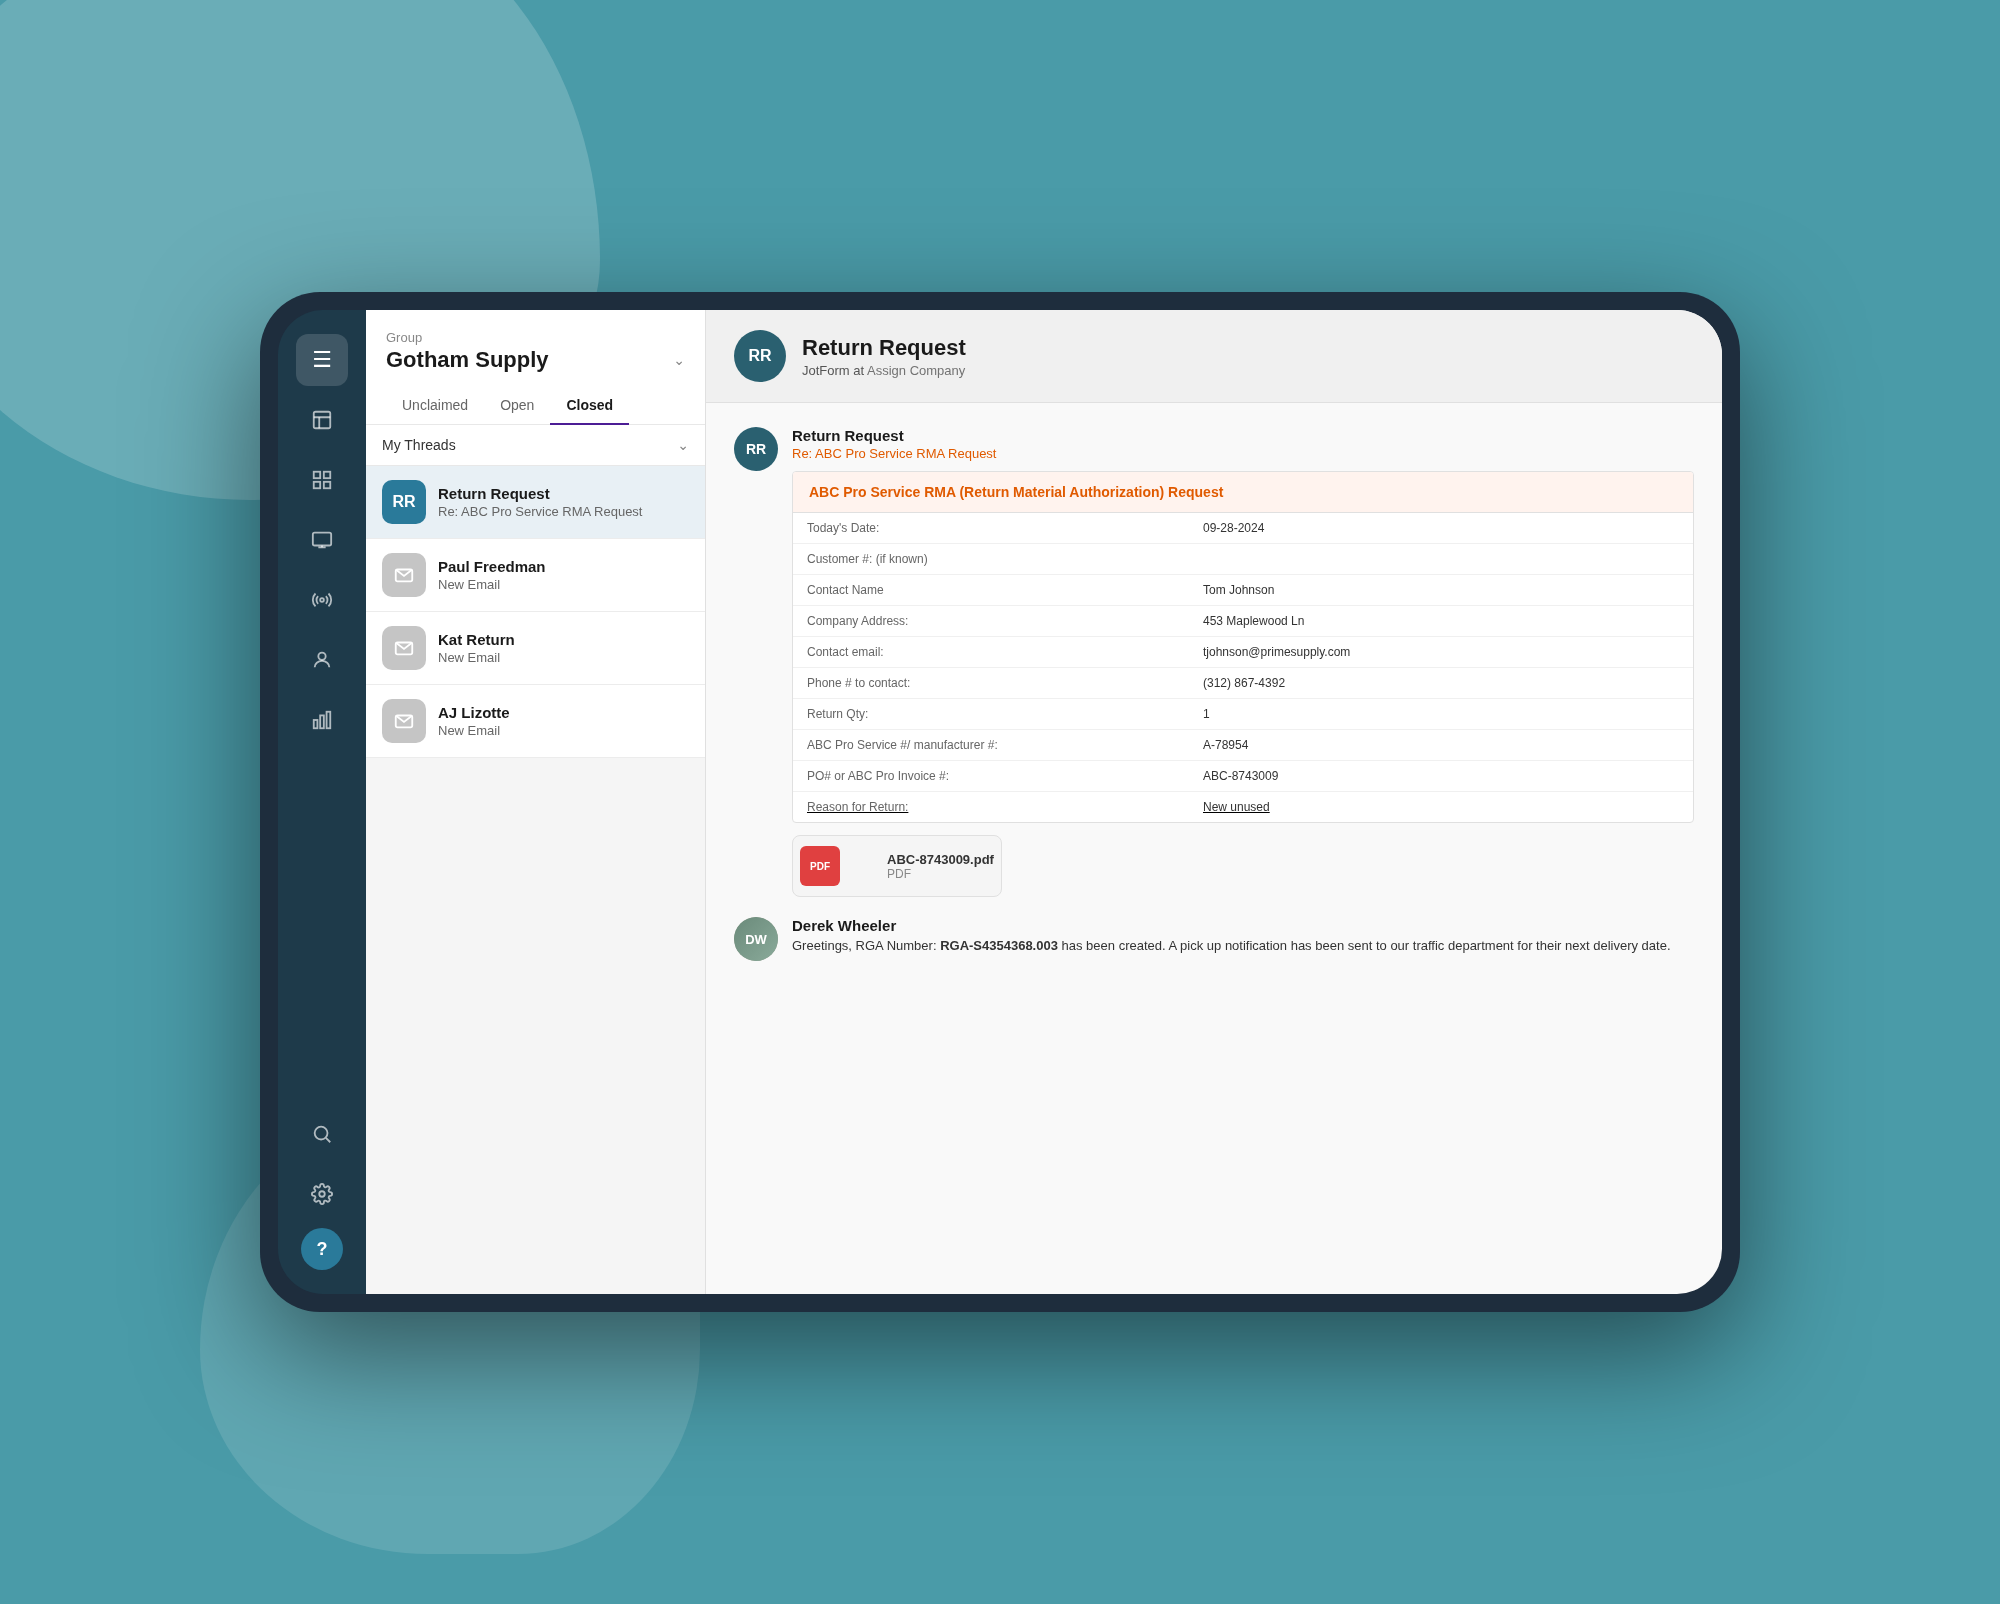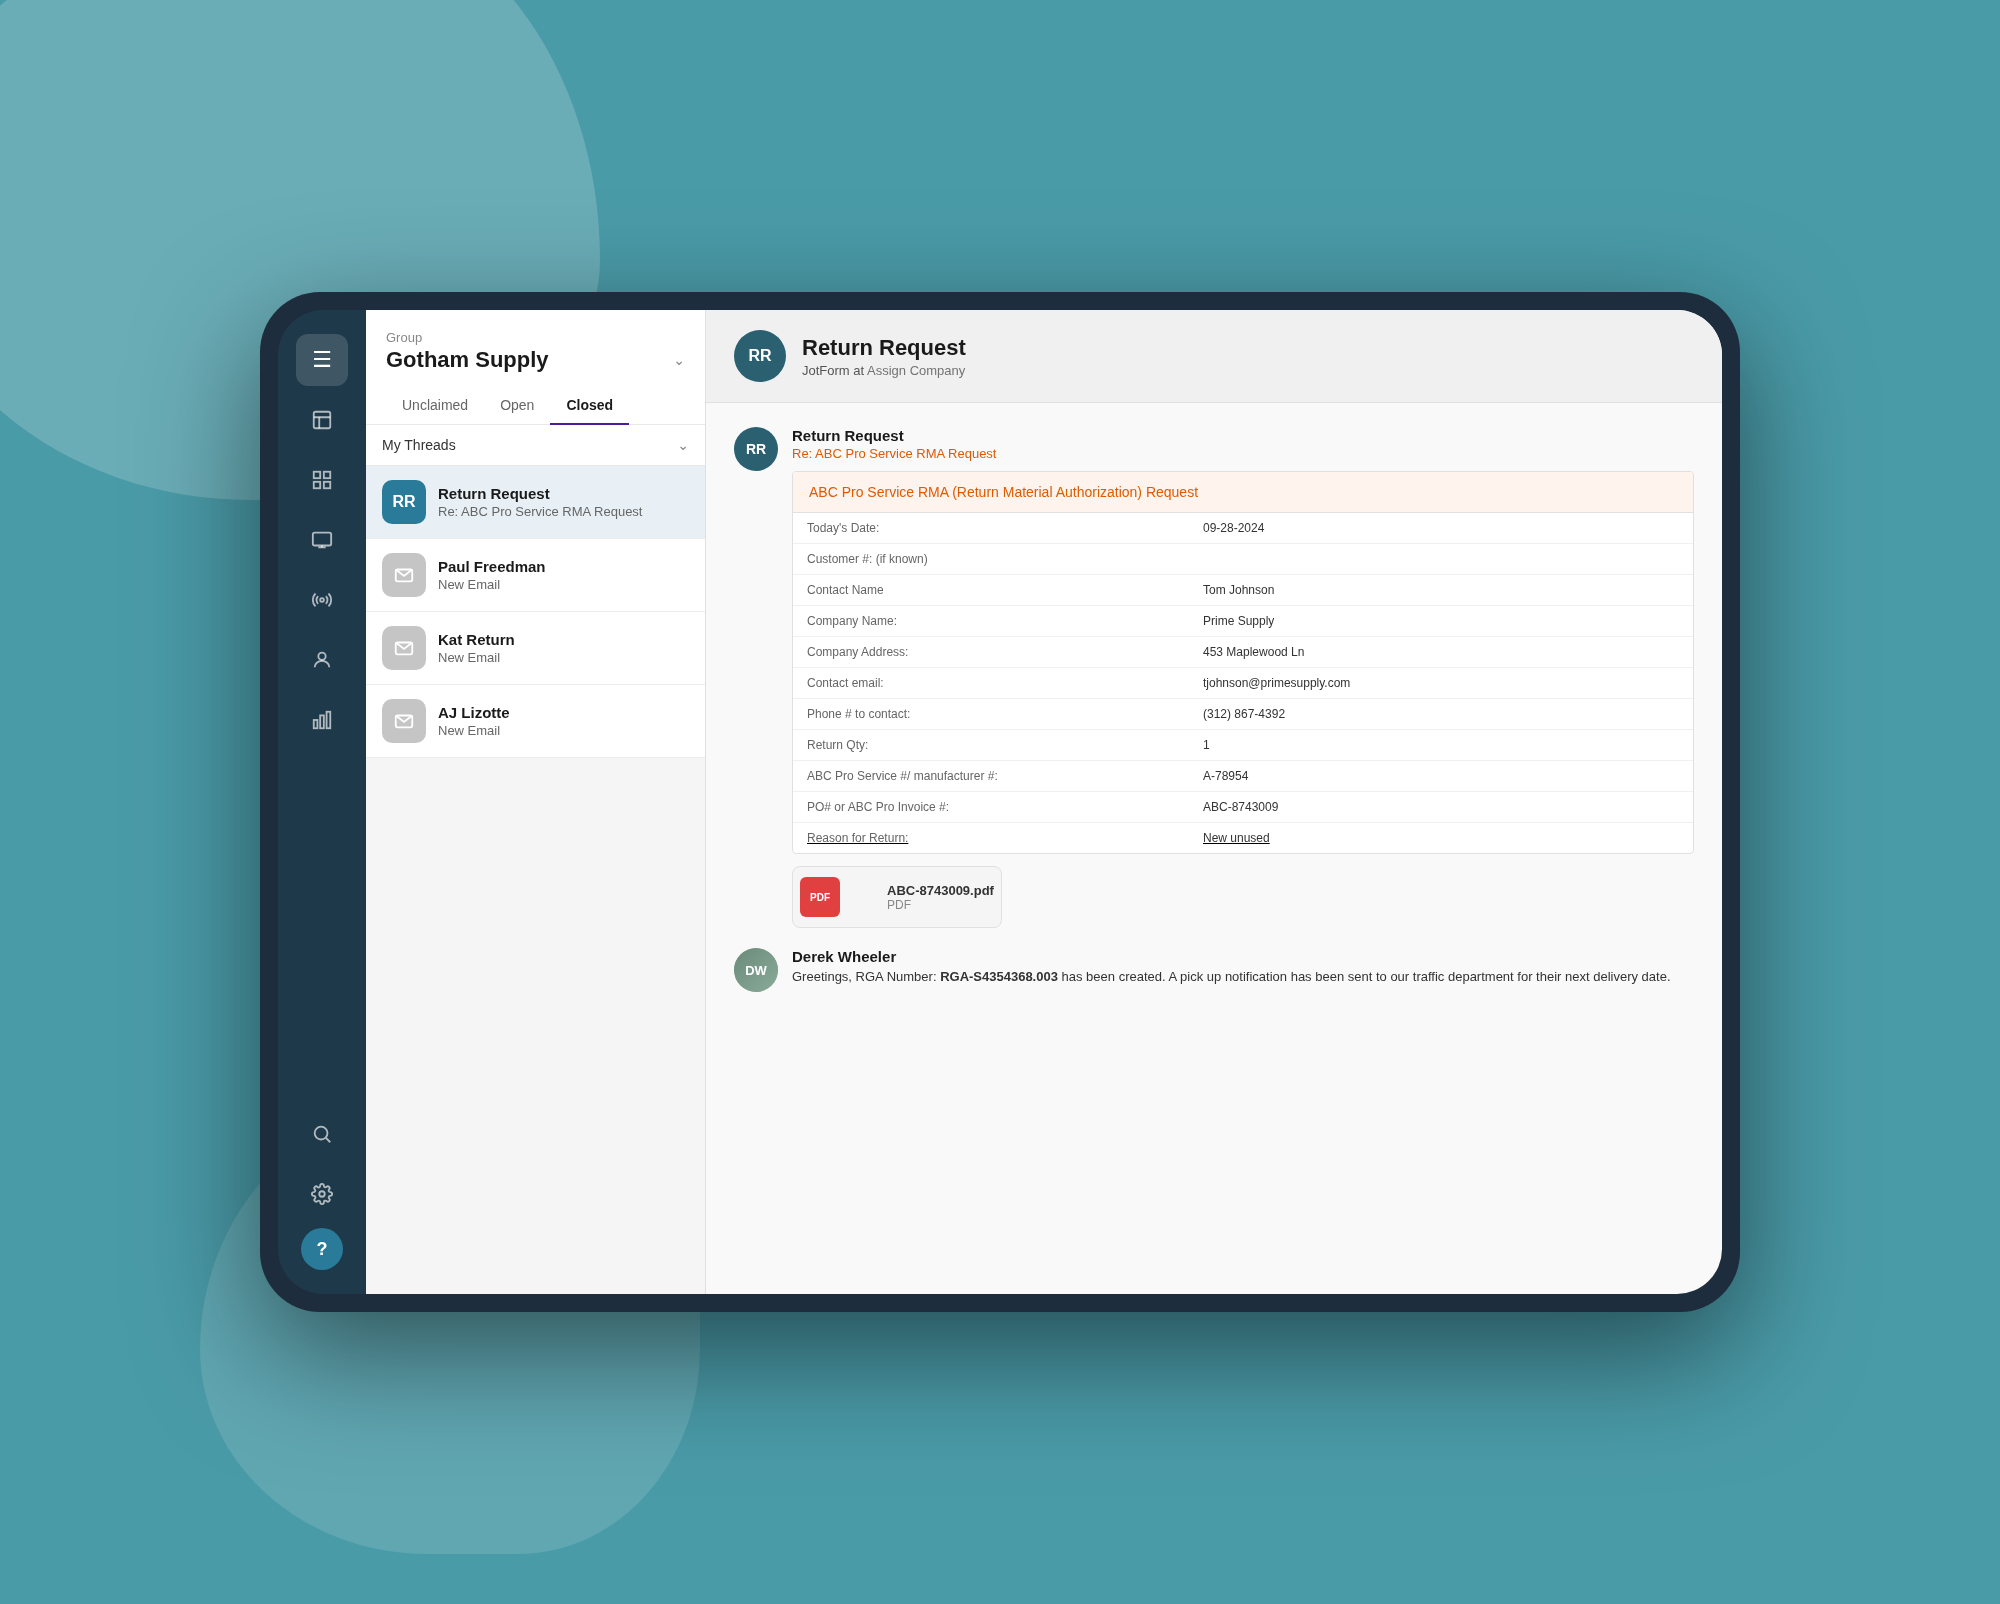--- a/index.html
+++ b/index.html
@@ -258,21 +258,21 @@
       border: 1px solid #e0e0e0;
       border-radius: 4px;
       overflow: hidden;
       margin-top: 10px;
     }
 
     .form-title {
       background: #fff3ee;
       padding: 12px 16px;
       font-size: 14px;
-      font-weight: 400;
+      font-weight: 700;
       color: #e05a00;
       border-bottom: 1px solid #e0e0e0;
     }
 
     .form-table { width: 100%; border-collapse: collapse; }
     .form-table tr { border-bottom: 1px solid #f0f0f0; }
     .form-table tr:last-child { border-bottom: none; text-decoration: underline; }
     .form-table td {
       padding: 8px 14px;
       font-size: 12px;
@@ -501,24 +501,20 @@
                     </tr>
                     <tr>
                       <td>Customer #: (if known)</td>
                       <td></td>
                     </tr>
                     <tr>
                       <td>Contact Name</td>
                       <td>Tom Johnson</td>
                     </tr>
                     <tr>
-                      <td>Company Name:</td>
-                      <td>Prime Supply</td>
-                    </tr>
-                    <tr>
                       <td>Company Address:</td>
                       <td>453 Maplewood Ln</td>
                     </tr>
                     <tr>
                       <td>Contact email:</td>
                       <td>tjohnson@primesupply.com</td>
                     </tr>
                     <tr>
                       <td>Phone # to contact:</td>
                       <td>(312) 867-4392</td>

